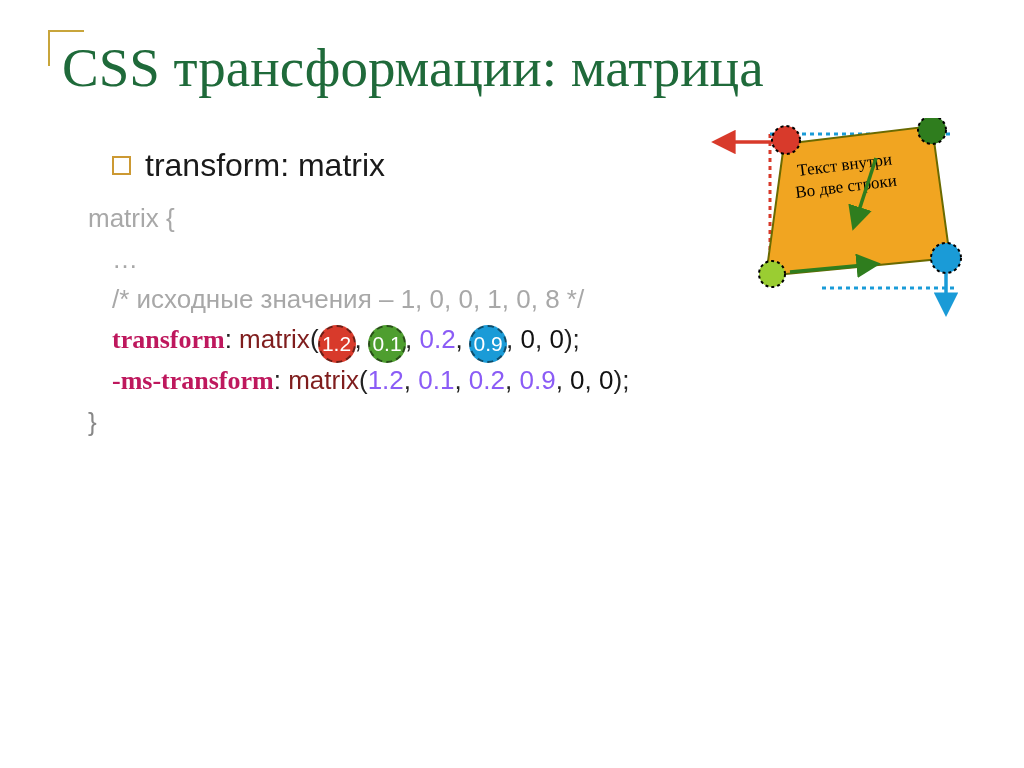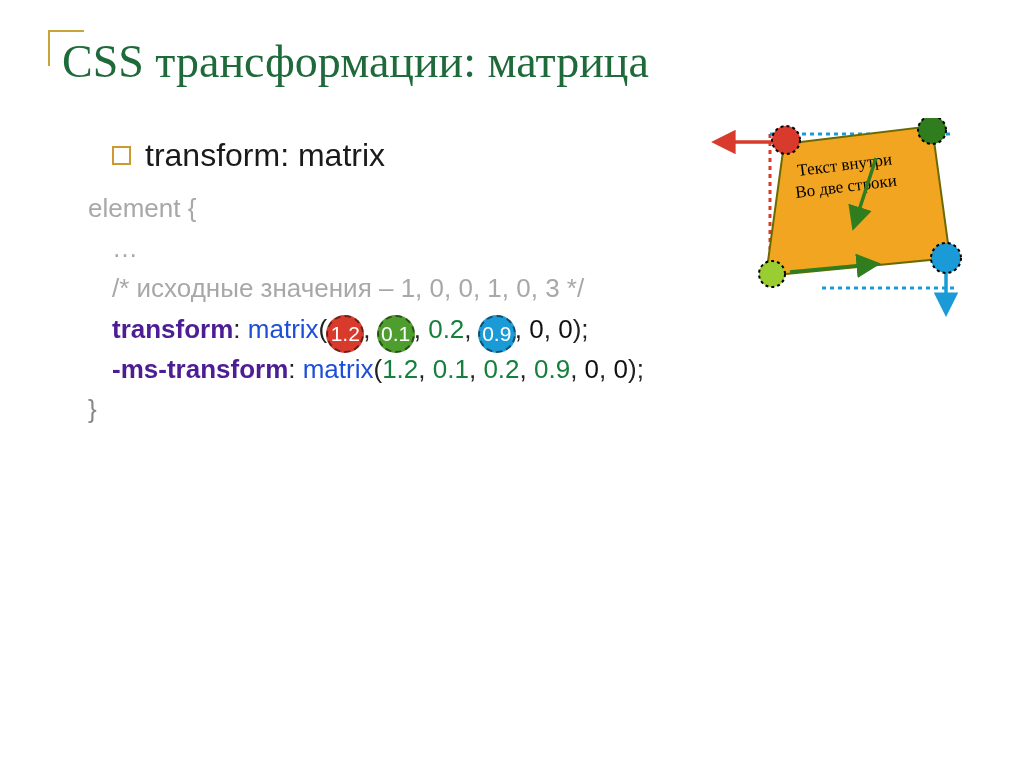--- a/index.html
+++ b/index.html
@@ -22,21 +22,21 @@
     position: absolute;
     left: 48px;
     top: 30px;
     width: 34px;
     height: 34px;
     border-left: 2px solid #c8a53b;
     border-top: 2px solid #c8a53b;
   }
   .title {
     font-family: Georgia, "Times New Roman", serif;
-    font-size: 46px;
+    font-size: 55px;
     font-weight: 400;
     color: #1f6a3a;
     margin: 0 0 48px 12px;
     line-height: 1.15;
   }
   .bullet-row {
     display: flex;
     align-items: center;
     margin: 6px 0 14px 22px;
     font-size: 32px;
@@ -56,23 +56,23 @@
     color: #222;
     line-height: 1.55;
   }
   .code-line {
     white-space: nowrap;
   }
   .indent { padding-left: 24px; }
   .sel { color: #a8a8a8; }
   .dots { color: #a8a8a8; }
   .comment { color: #a8a8a8; }
-  .prop { font-weight: 700; color: #4c1d95; }
-  .fn { color: #1d4ed8; }
-  .num { color: #15803d; }
+  .prop { font-weight: 700; color: #be185d; font-family: Liberation Serif, serif; }
+  .fn { color: #7f1d1d; }
+  .num { color: #8b5cf6; }
   .plain { color: #111; }
   .brace { color: #888; }
 
   .chip {
     display: inline-flex;
     align-items: center;
     justify-content: center;
     width: 38px;
     height: 38px;
     border-radius: 50%;
@@ -103,23 +103,23 @@
   <div class="corner"></div>
 
   <h1 class="title">CSS трансформации: матрица</h1>
 
   <div class="bullet-row">
     <span class="bullet"></span>
     <span>transform: matrix</span>
   </div>
 
   <div class="code-block">
-    <div class="code-line"><span class="sel">element {</span></div>
+    <div class="code-line"><span class="sel">matrix {</span></div>
     <div class="code-line indent"><span class="dots">…</span></div>
-    <div class="code-line indent"><span class="comment">/* исходные значения – 1, 0, 0, 1, 0, 3 */</span></div>
+    <div class="code-line indent"><span class="comment">/* исходные значения – 1, 0, 0, 1, 0, 8 */</span></div>
     <div id="code-lines">
         <div class="code-line indent"><span class="prop">transform</span>: <span class="fn">matrix</span>(<span class="chip red">1.2</span>, <span class="chip green">0.1</span>, <span class="num">0.2</span>, <span class="chip blue">0.9</span>, <span class="plain">0</span>, <span class="plain">0</span>);</div>
         <div class="code-line indent"><span class="prop">-ms-transform</span>: <span class="fn">matrix</span>(<span class="num">1.2</span>, <span class="num">0.1</span>, <span class="num">0.2</span>, <span class="num">0.9</span>, <span class="plain">0</span>, <span class="plain">0</span>);</div>
       </div>
     <div class="code-line"><span class="brace">}</span></div>
   </div>
 
   <svg class="diagram" viewBox="0 0 260 200">
     <defs>
       <marker id="arr-red" viewBox="0 0 10 10" refX="8" refY="5" markerWidth="7" markerHeight="7" orient="auto-start-reverse">

